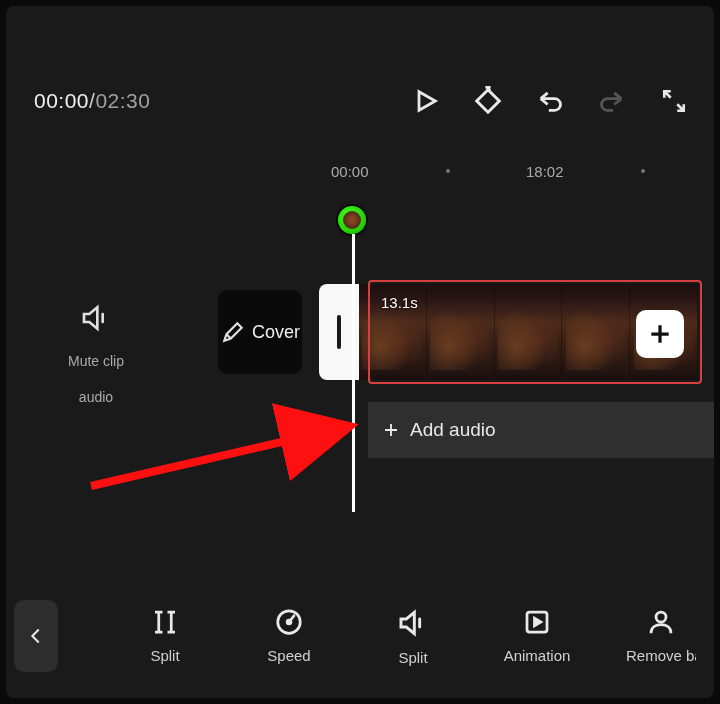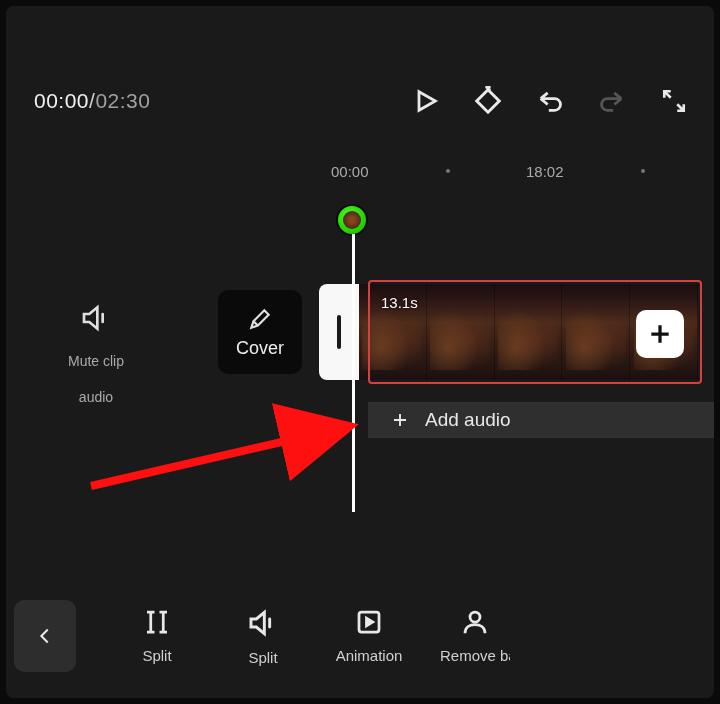--- a/index.html
+++ b/index.html
@@ -27,45 +27,45 @@
   .marker-circle { width: 32px; height: 32px; border-radius: 50%; background: radial-gradient(circle at 40% 35%, #44ff22 0%, #22cc00 70%, #118800 100%); border: 2px solid #0a0a0a; position: relative; left: -16px; }
   .marker-inner { position: absolute; inset: 5px; border-radius: 50%; background: radial-gradient(circle, #884422 20%, #332211 90%); }
   .playhead-line { position: absolute; left: 0; top: 30px; width: 3px; height: 278px; background: #fff; }
 
   
   .timeline { position: absolute; top: 278px; left: 0; right: 0; display: flex; align-items: flex-start; }
 
   .sidecol { width: 180px; display: flex; flex-direction: column; align-items: center; justify-content: flex-start; padding-top: 18px; gap: 18px; }
   .sidecol .lbl { font-size: 14px; color: #aaa; text-align: center; line-height: 1.3; }
 
-  .coverbtn { position: absolute; left: 212px; top: 6px; width: 84px; height: 84px; background: #0a0a0a; border-radius: 10px; display: flex; flex-direction: column; align-items: center; justify-content: center; gap: 6px; cursor: pointer; }
+  .coverbtn { position: absolute; left: 212px; top: 6px; width: 84px; height: 84px; background: #0a0a0a; border-radius: 10px; display: flex; flex-direction: row; align-items: center; justify-content: center; gap: 6px; cursor: pointer; }
   .coverbtn .txt { font-size: 18px; color: #eee; }
 
   .clips { position: absolute; left: 315px; right: 16px; top: 0; height: 96px; }
   .clip-outline { position: absolute; left: 47px; top: -4px; right: -4px; height: 104px; border: 2px solid #d64040; border-radius: 4px; pointer-events: none; }
   .clip-handle { position: absolute; left: -2px; top: 0; width: 40px; height: 96px; background: #f8f8f8; border-radius: 8px 0 0 8px; display: flex; align-items: center; justify-content: center; cursor: ew-resize; }
   .clip-handle .bar { width: 4px; height: 34px; background: #1a1a1a; border-radius: 2px; }
   .clip-body { position: absolute; left: 38px; right: 0; top: 0; height: 96px; background: #2a1818; overflow: hidden; }
   .frames { display: flex; height: 100%; }
   .frame { flex: 1; background: linear-gradient(180deg, #1a0f0f 0%, #2a1515 15%, #4a2a1a 40%, #3a2015 60%, #1a1010 100%); border-right: 1px solid rgba(0,0,0,0.3); position: relative; }
   .frame::after { content: ""; position: absolute; top: 10%; left: 5%; right: 5%; bottom: 10%; background: radial-gradient(ellipse at 30% 70%, rgba(140,80,40,0.6) 0%, transparent 50%), radial-gradient(ellipse at 70% 60%, rgba(100,50,30,0.5) 0%, transparent 45%); }
   .dur { position: absolute; top: 10px; left: 60px; font-size: 15px; color: #fff; text-shadow: 0 0 3px #000; z-index: 5; }
   .addclip { position: absolute; right: 14px; top: 26px; width: 48px; height: 48px; background: #fff; border-radius: 10px; display: flex; align-items: center; justify-content: center; cursor: pointer; z-index: 6; }
   .addclip svg { stroke: #111; stroke-width: 3; }
 
-  .audio-row { position: absolute; left: 362px; right: 0; top: 118px; height: 36px; background: #2f2f2f; display: flex; align-items: center; padding-left: 23px; gap: 16px; cursor: pointer; }
+  .audio-row { position: absolute; left: 362px; right: 0; top: 118px; height: 56px; background: #2f2f2f; display: flex; align-items: center; padding-left: 14px; gap: 10px; cursor: pointer; }
   .audio-row .atxt { font-size: 19px; color: #e8e8e8; }
 
   
   .arrow-svg { position: absolute; left: 75px; top: 380px; z-index: 50; pointer-events: none; }
 
   
   .bottom { position: absolute; left: 0; right: 0; bottom: 10px; height: 104px; display: flex; align-items: center; }
   .backbtn { width: 62px; height: 72px; background: #2d2d2d; border-radius: 10px; margin-left: 8px; display: flex; align-items: center; justify-content: center; cursor: pointer; }
-  .tools { flex: 1; display: flex; justify-content: flex-start; padding-left: 28px; gap: 0; }
+  .tools { flex: 1; display: flex; justify-content: flex-start; padding-left: 28px; gap: 18px; margin-left: 26px; }
   .tool { width: 106px; display: flex; flex-direction: column; align-items: center; gap: 10px; cursor: pointer; }
   .tool .tlbl { font-size: 15px; color: #d0d0d0; white-space: nowrap; }
   .tool svg, .backbtn svg { stroke: #e8e8e8; fill: none; stroke-width: 2.2; }
   .tool:last-child .tlbl { overflow: hidden; max-width: 70px; }
 </style>
 </head>
 <body>
 
 <div class="app">
 
@@ -182,20 +182,28 @@
         </svg>
     </div>
     <div class="tools">
       <div class="tool">
         <svg width="30" height="30" viewBox="0 0 24 24">
             <path d="M7 4 V20 M17 4 V20 M4 4 H10 M4 20 H10 M14 4 H20 M14 20 H20"></path>
           </svg>
         <div class="tlbl">Split</div>
       </div>
       <div class="tool">
+        <svg width="30" height="30" viewBox="0 0 24 24">
+            <circle cx="12" cy="12" r="9"></circle>
+            <path d="M12 12 L16 7" stroke-linecap="round"></path>
+            <circle cx="12" cy="12" r="1.5" fill="#e8e8e8"></circle>
+          </svg>
+        <div class="tlbl">Speed</div>
+      </div>
+      <div class="tool">
         <svg width="32" height="32" viewBox="0 0 24 24">
             <path d="M3 9 H7 L13 4 V20 L7 15 H3 Z"></path>
             <path d="M17 9 V15" stroke-linecap="round"></path>
           </svg>
         <div class="tlbl">Split</div>
       </div>
       <div class="tool">
         <svg width="30" height="30" viewBox="0 0 24 24">
             <rect x="4" y="4" width="16" height="16" rx="2"></rect>
             <path d="M10 9 L15 12 L10 15 Z" fill="#e8e8e8"></path>

